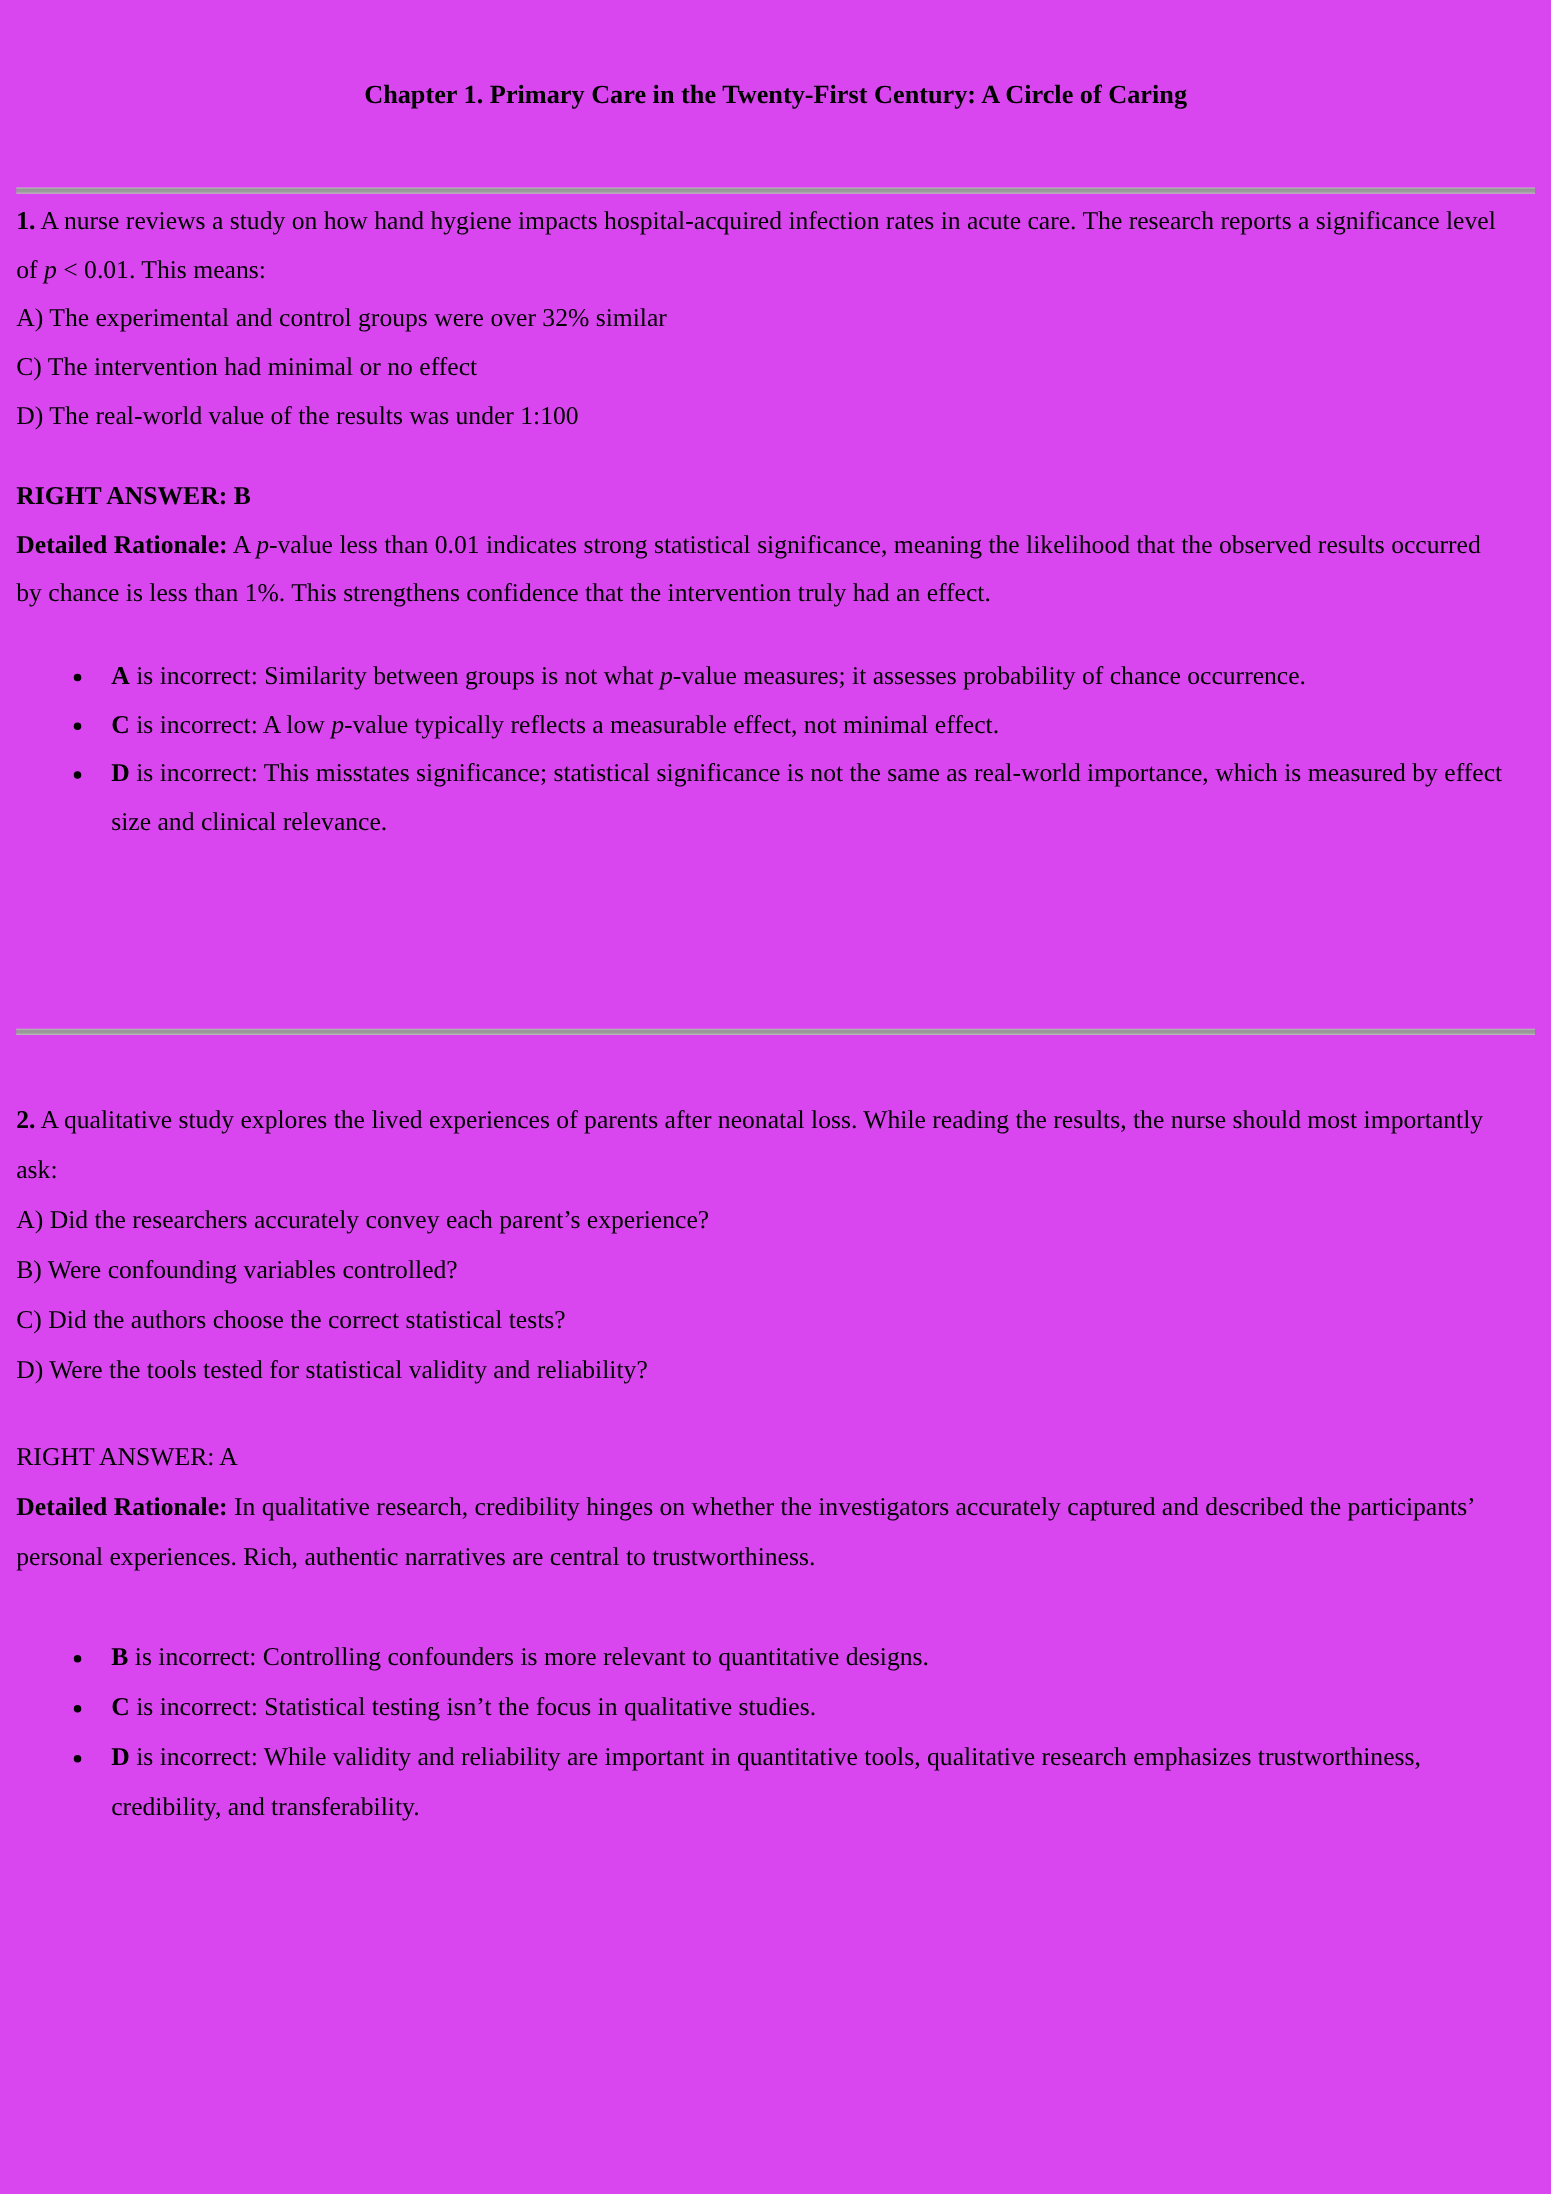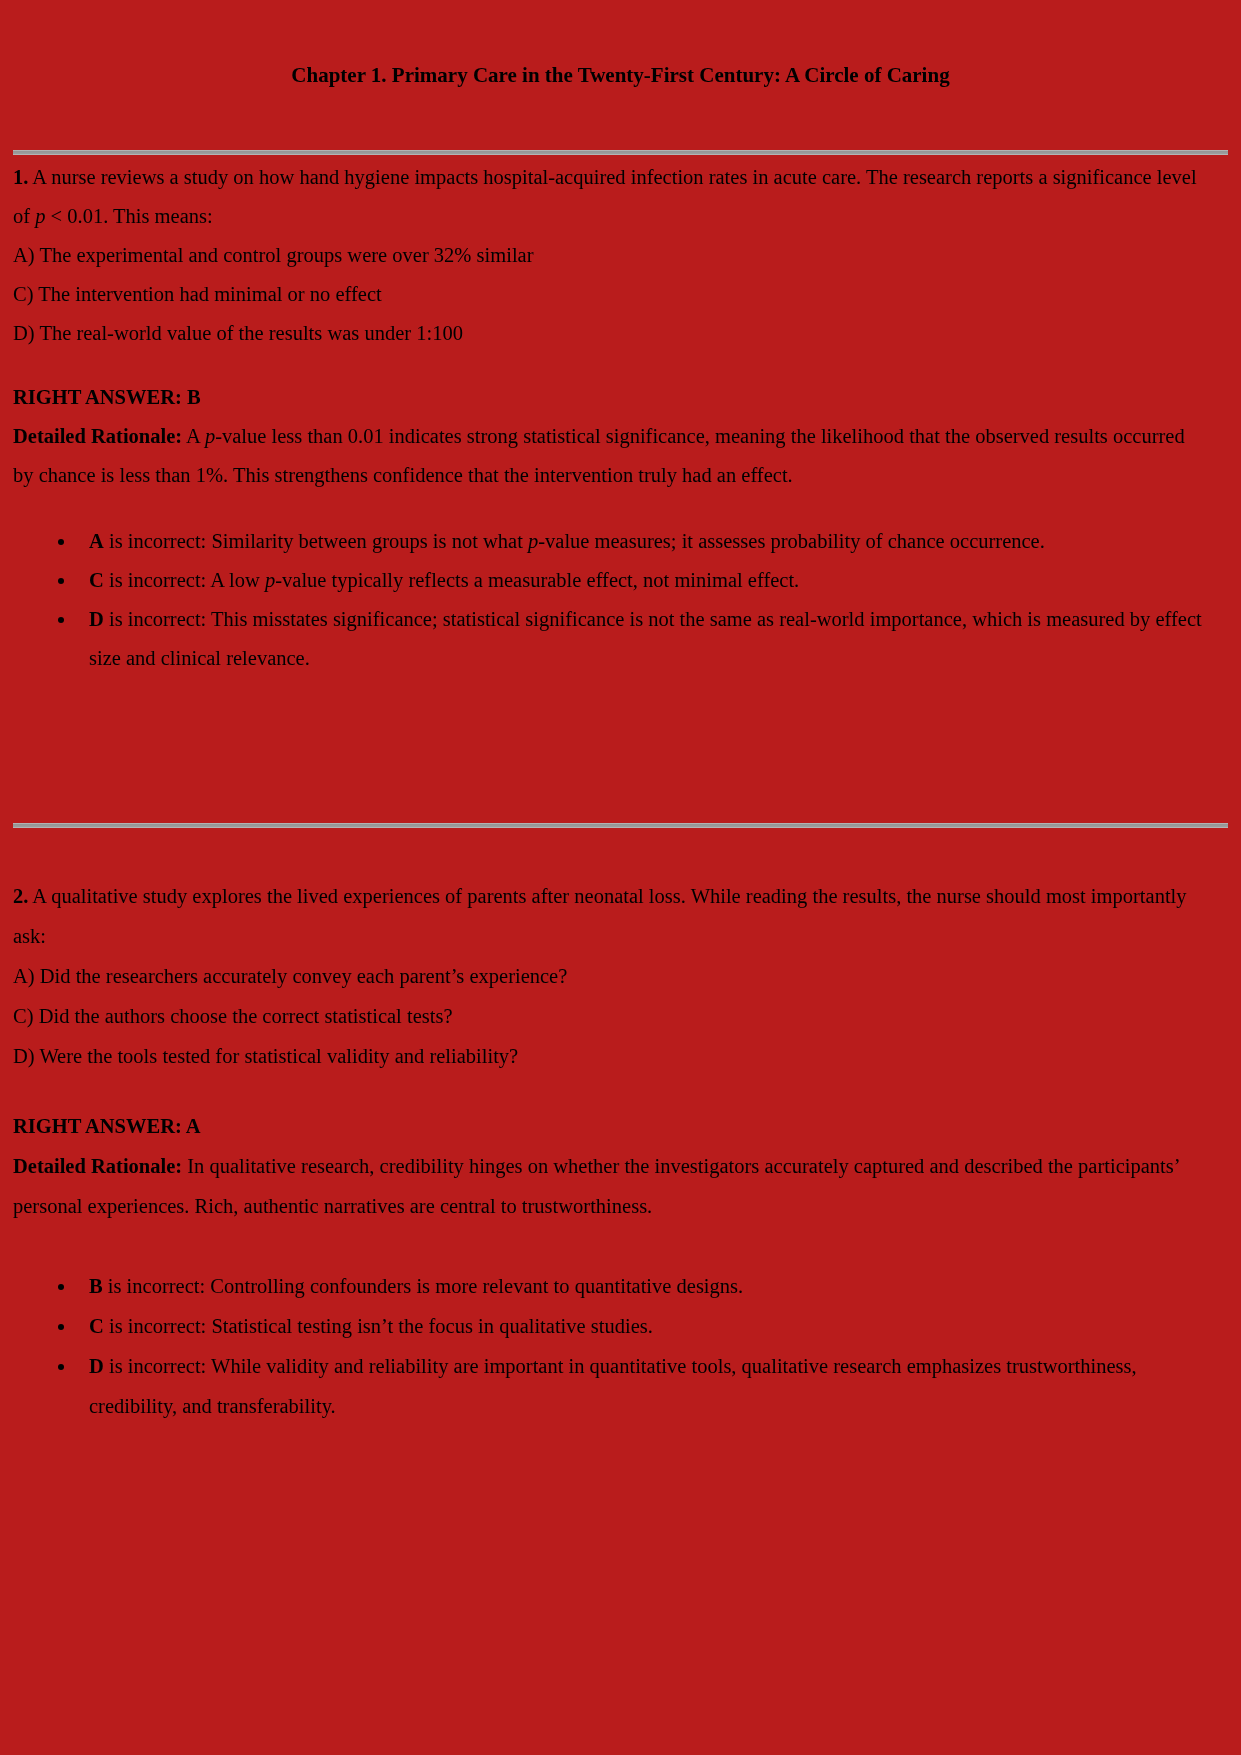--- a/index.html
+++ b/index.html
@@ -2,21 +2,21 @@
 <html><head>
 <meta charset="utf-8">
 <style>
   html, body { margin: 0; padding: 0; background: #ffffff; }
   .doc {
     position: relative;
     width: 1241px;
     height: 1755px;
     box-sizing: border-box;
     padding: 56px 13px 0 13px;
-    background: #b91c1c;
+    background: #d946ef;
     font-family: "Liberation Serif", serif;
     font-size: 20.5px;
     color: #000000;
     overflow: hidden;
   }
   .doc p { margin: 0; line-height: 39px; max-width: 1185px; }
   h1.title {
     margin: 0;
     font-size: 21px;
     font-weight: bold;
@@ -45,21 +45,21 @@
     margin: 27px 0 0 0;
     padding-left: 64px;
     max-width: 1185px;
   }
   .doc li {
     padding-left: 12px;
     line-height: 39px;
   }
   .q2 p, .q2 li { line-height: 40px; }
   .q2 .stem { margin-top: 48px; }
-  .q2 .answer { margin-top: 30px; font-weight: bold; }
+  .q2 .answer { margin-top: 30px; font-weight: normal; }
   .q2 ul { margin-top: 40px; }
 </style>
 </head>
 <body>
 
 <div class="doc">
 
   <h1 class="title">Chapter 1. Primary Care in the Twenty-First Century: A Circle of Caring</h1>
 
 
@@ -82,20 +82,21 @@
       <li><span class="b">D</span><span> is incorrect: This misstates significance; statistical significance is not the same as real-world importance, which is measured by effect size and clinical relevance.</span></li>
     </ul>
   </section>
 
   <div class="divider d2"></div>
 
   <section class="q2">
     <p class="stem"><span class="b">2.</span><span> A qualitative study explores the lived experiences of parents after neonatal loss. While reading the results, the nurse should most importantly ask:</span></p>
 
     <p class="opt">A) Did the researchers accurately convey each parent’s experience?</p>
+    <p class="opt">B) Were confounding variables controlled?</p>
     <p class="opt">C) Did the authors choose the correct statistical tests?</p>
     <p class="opt">D) Were the tools tested for statistical validity and reliability?</p>
 
     <p class="answer">RIGHT ANSWER: A</p>
 
     <p class="rationale"><span class="b">Detailed Rationale:</span><span> In qualitative research, credibility hinges on whether the investigators accurately captured and described the participants’ personal experiences. Rich, authentic narratives are central to trustworthiness.</span></p>
 
     <ul>
       <li><span class="b">B</span><span> is incorrect: Controlling confounders is more relevant to quantitative designs.</span></li>
       <li><span class="b">C</span><span> is incorrect: Statistical testing isn’t the focus in qualitative studies.</span></li>

